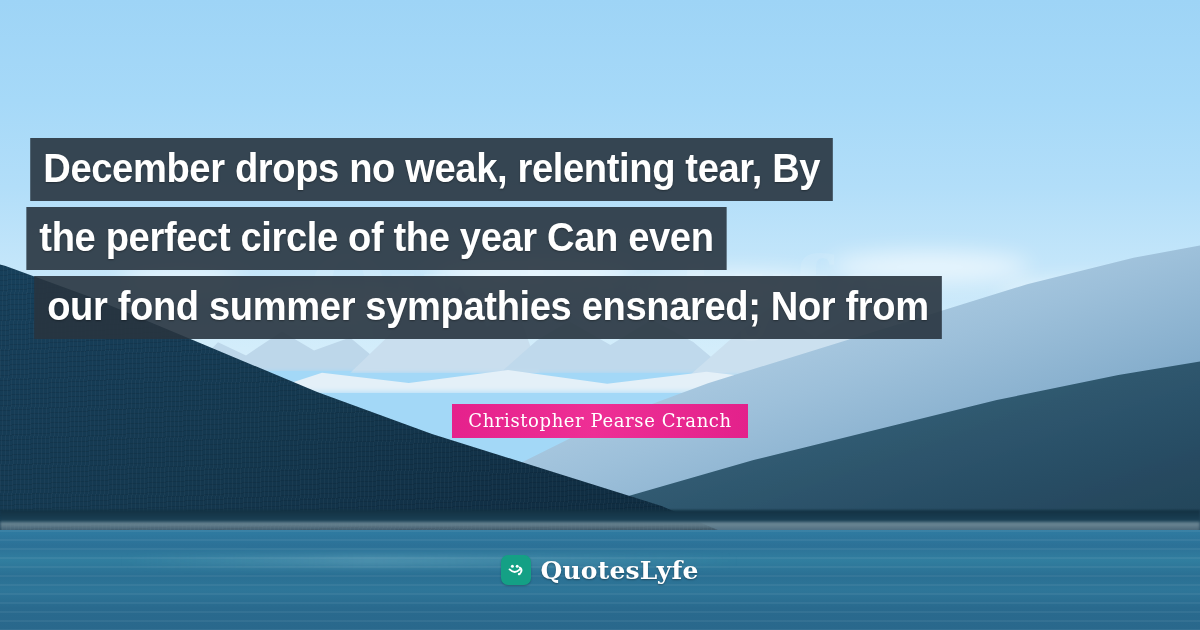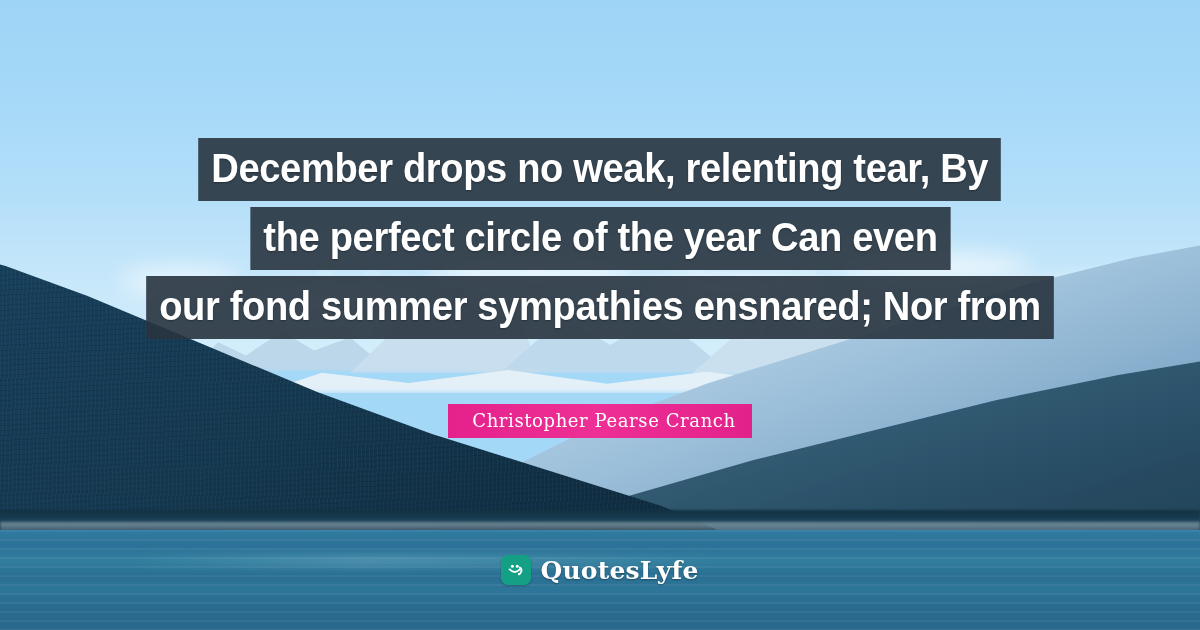--- a/index.html
+++ b/index.html
@@ -144,21 +144,20 @@
     left: 120px; top: 556px; width: 620px; height: 10px;
     background: linear-gradient(90deg, rgba(255,255,255,0) 0%, rgba(200,230,240,0.22) 40%, rgba(255,255,255,0) 100%);
     filter: blur(4px);
   }
 
   
   .quote-wrap {
     position: absolute;
     left: 0; top: 138px;
     width: 1200px;
-    text-align: center;
   }
   .qline {
     display: block;
     line-height: 1;
     margin: 0 0 6px 0;
   }
   .qline span.chip {
     display: inline-block;
     background: rgba(40,52,63,0.90);
     color: #ffffff;
@@ -180,21 +179,21 @@
     text-align: center;
   }
   .author-badge {
     display: inline-block;
     background: linear-gradient(90deg, #e5218c 0%, #ee2f95 48%, #e3218b 100%);
     color: #ffffff;
     font-family: "DejaVu Serif", serif;
     font-size: 18px;
     font-weight: 400;
     letter-spacing: 0.6px;
-    padding: 6px 16px 7px 24px;
+    padding: 6px 16px 7px 16px;
     white-space: nowrap;
   }
 
   
   .logo-wrap {
     position: absolute;
     left: 0; top: 555px;
     width: 1200px;
     display: flex;
     align-items: center;

